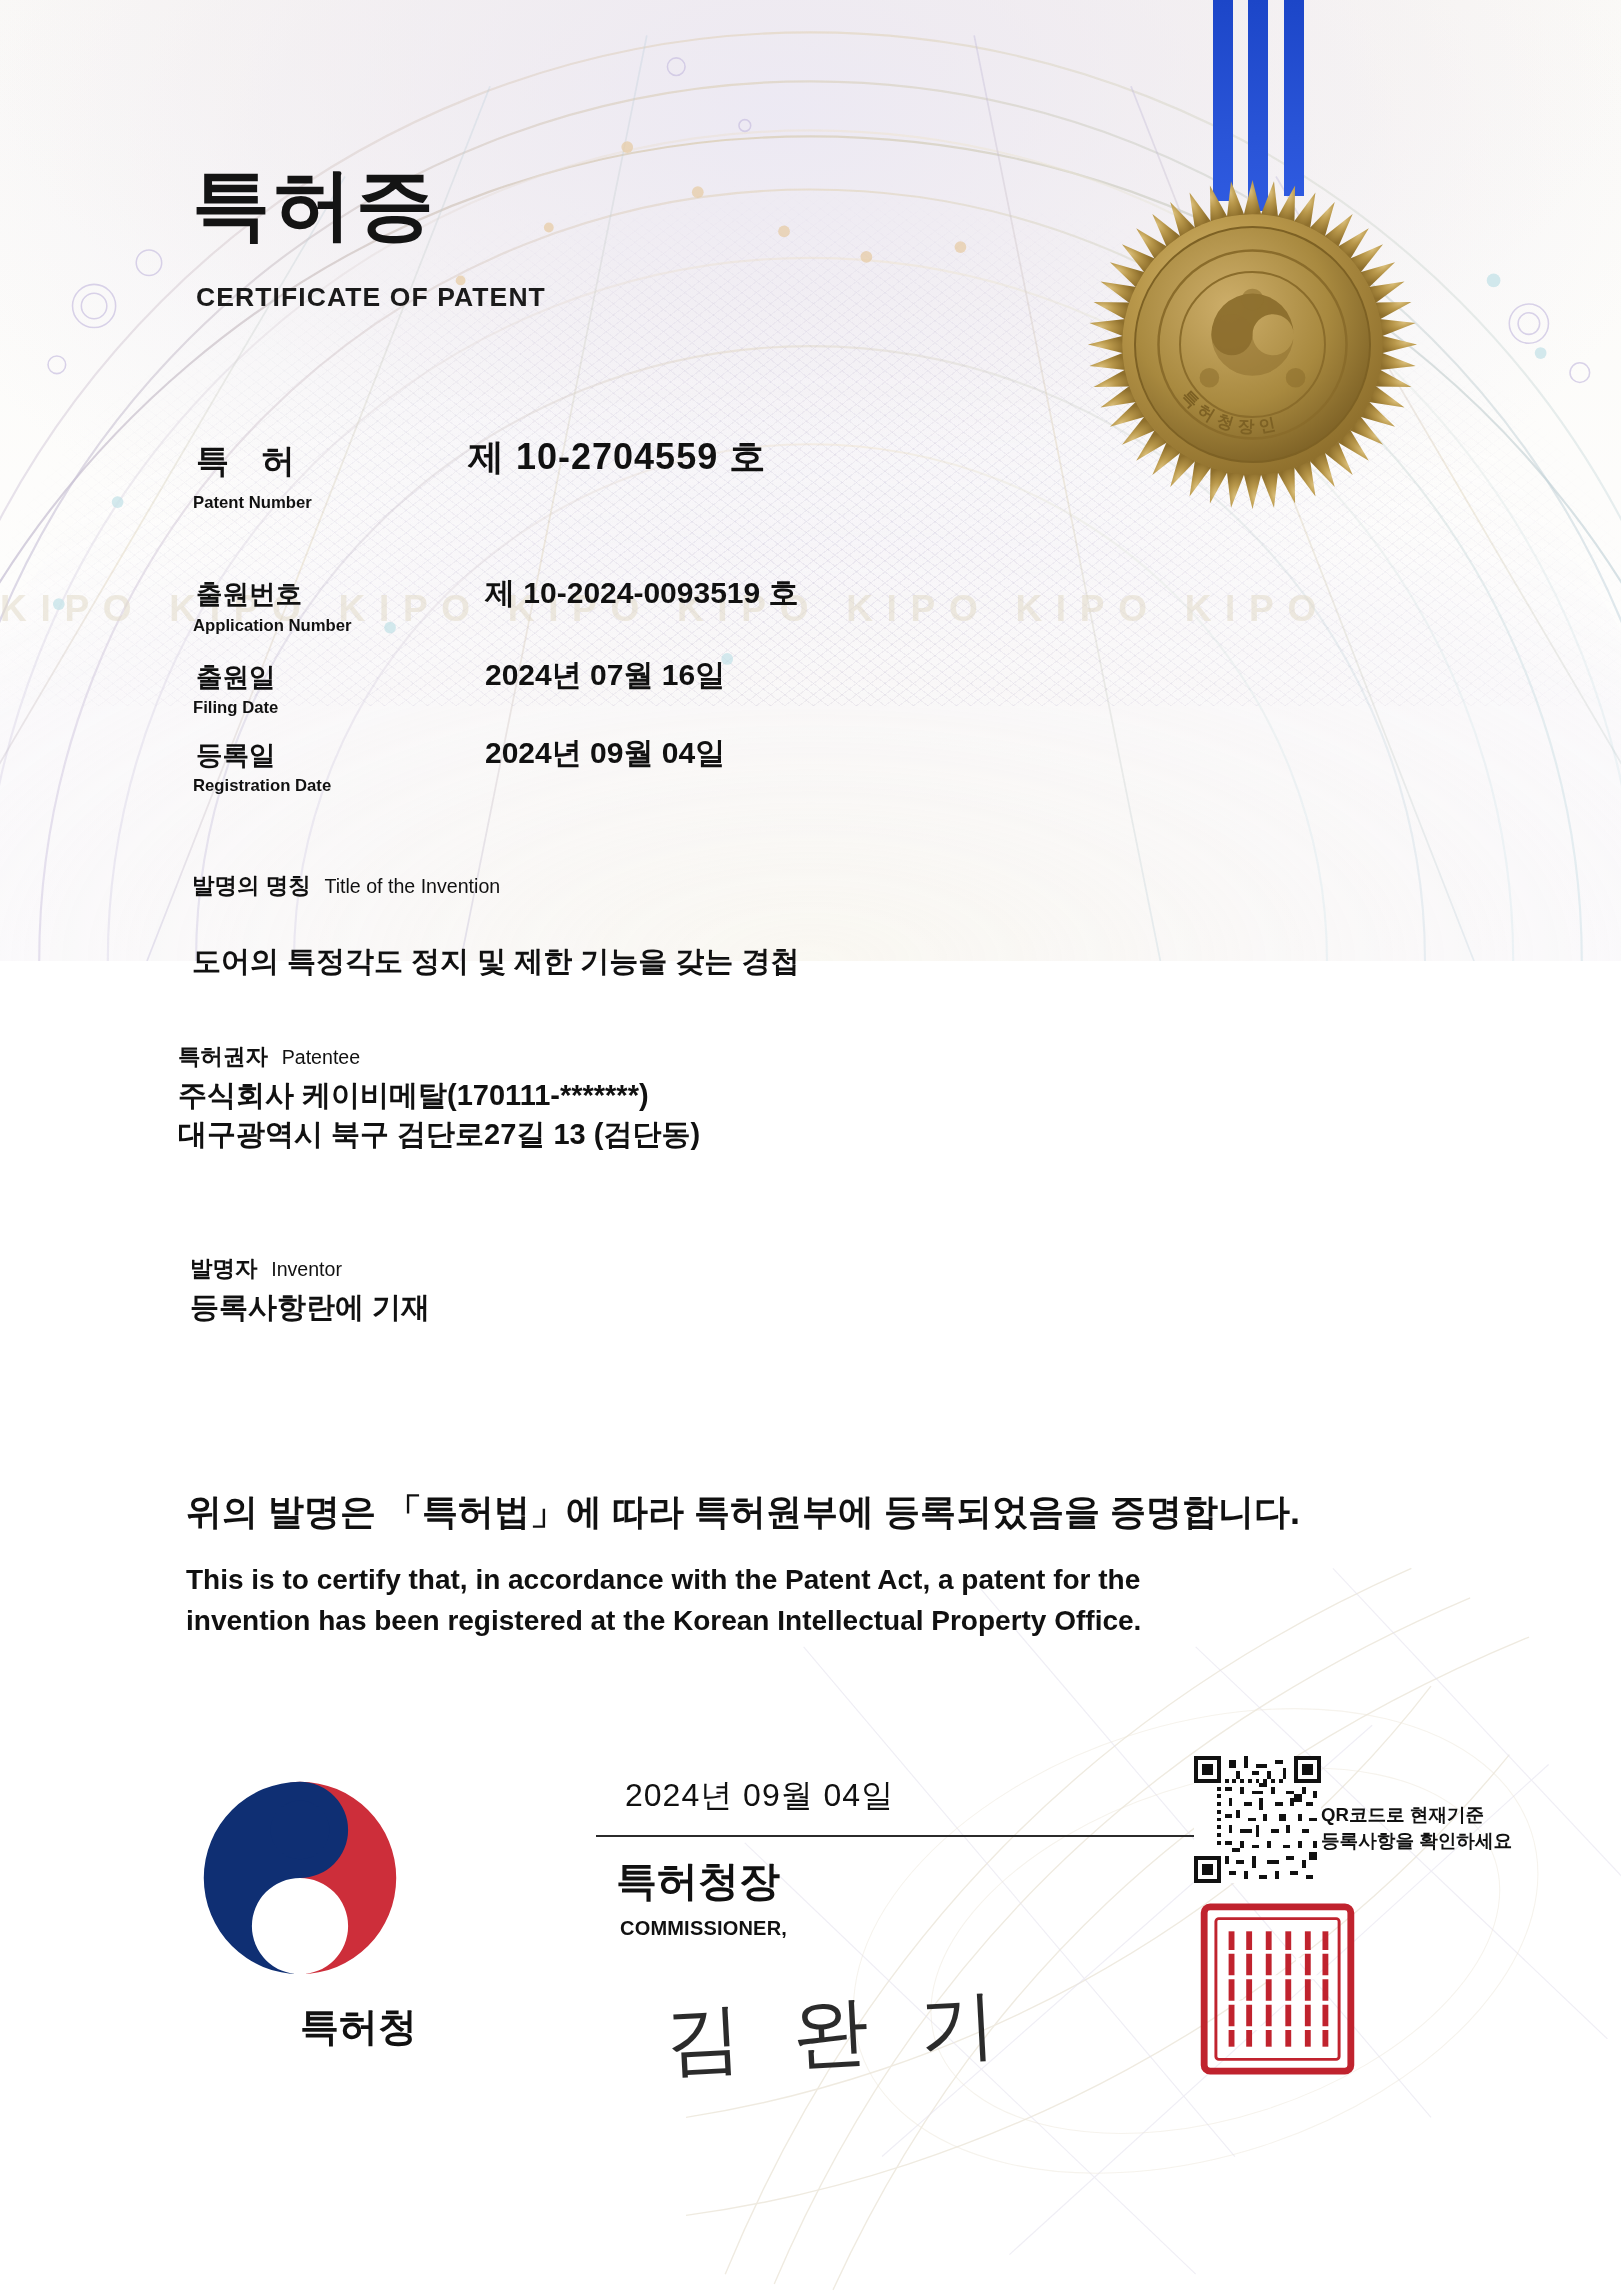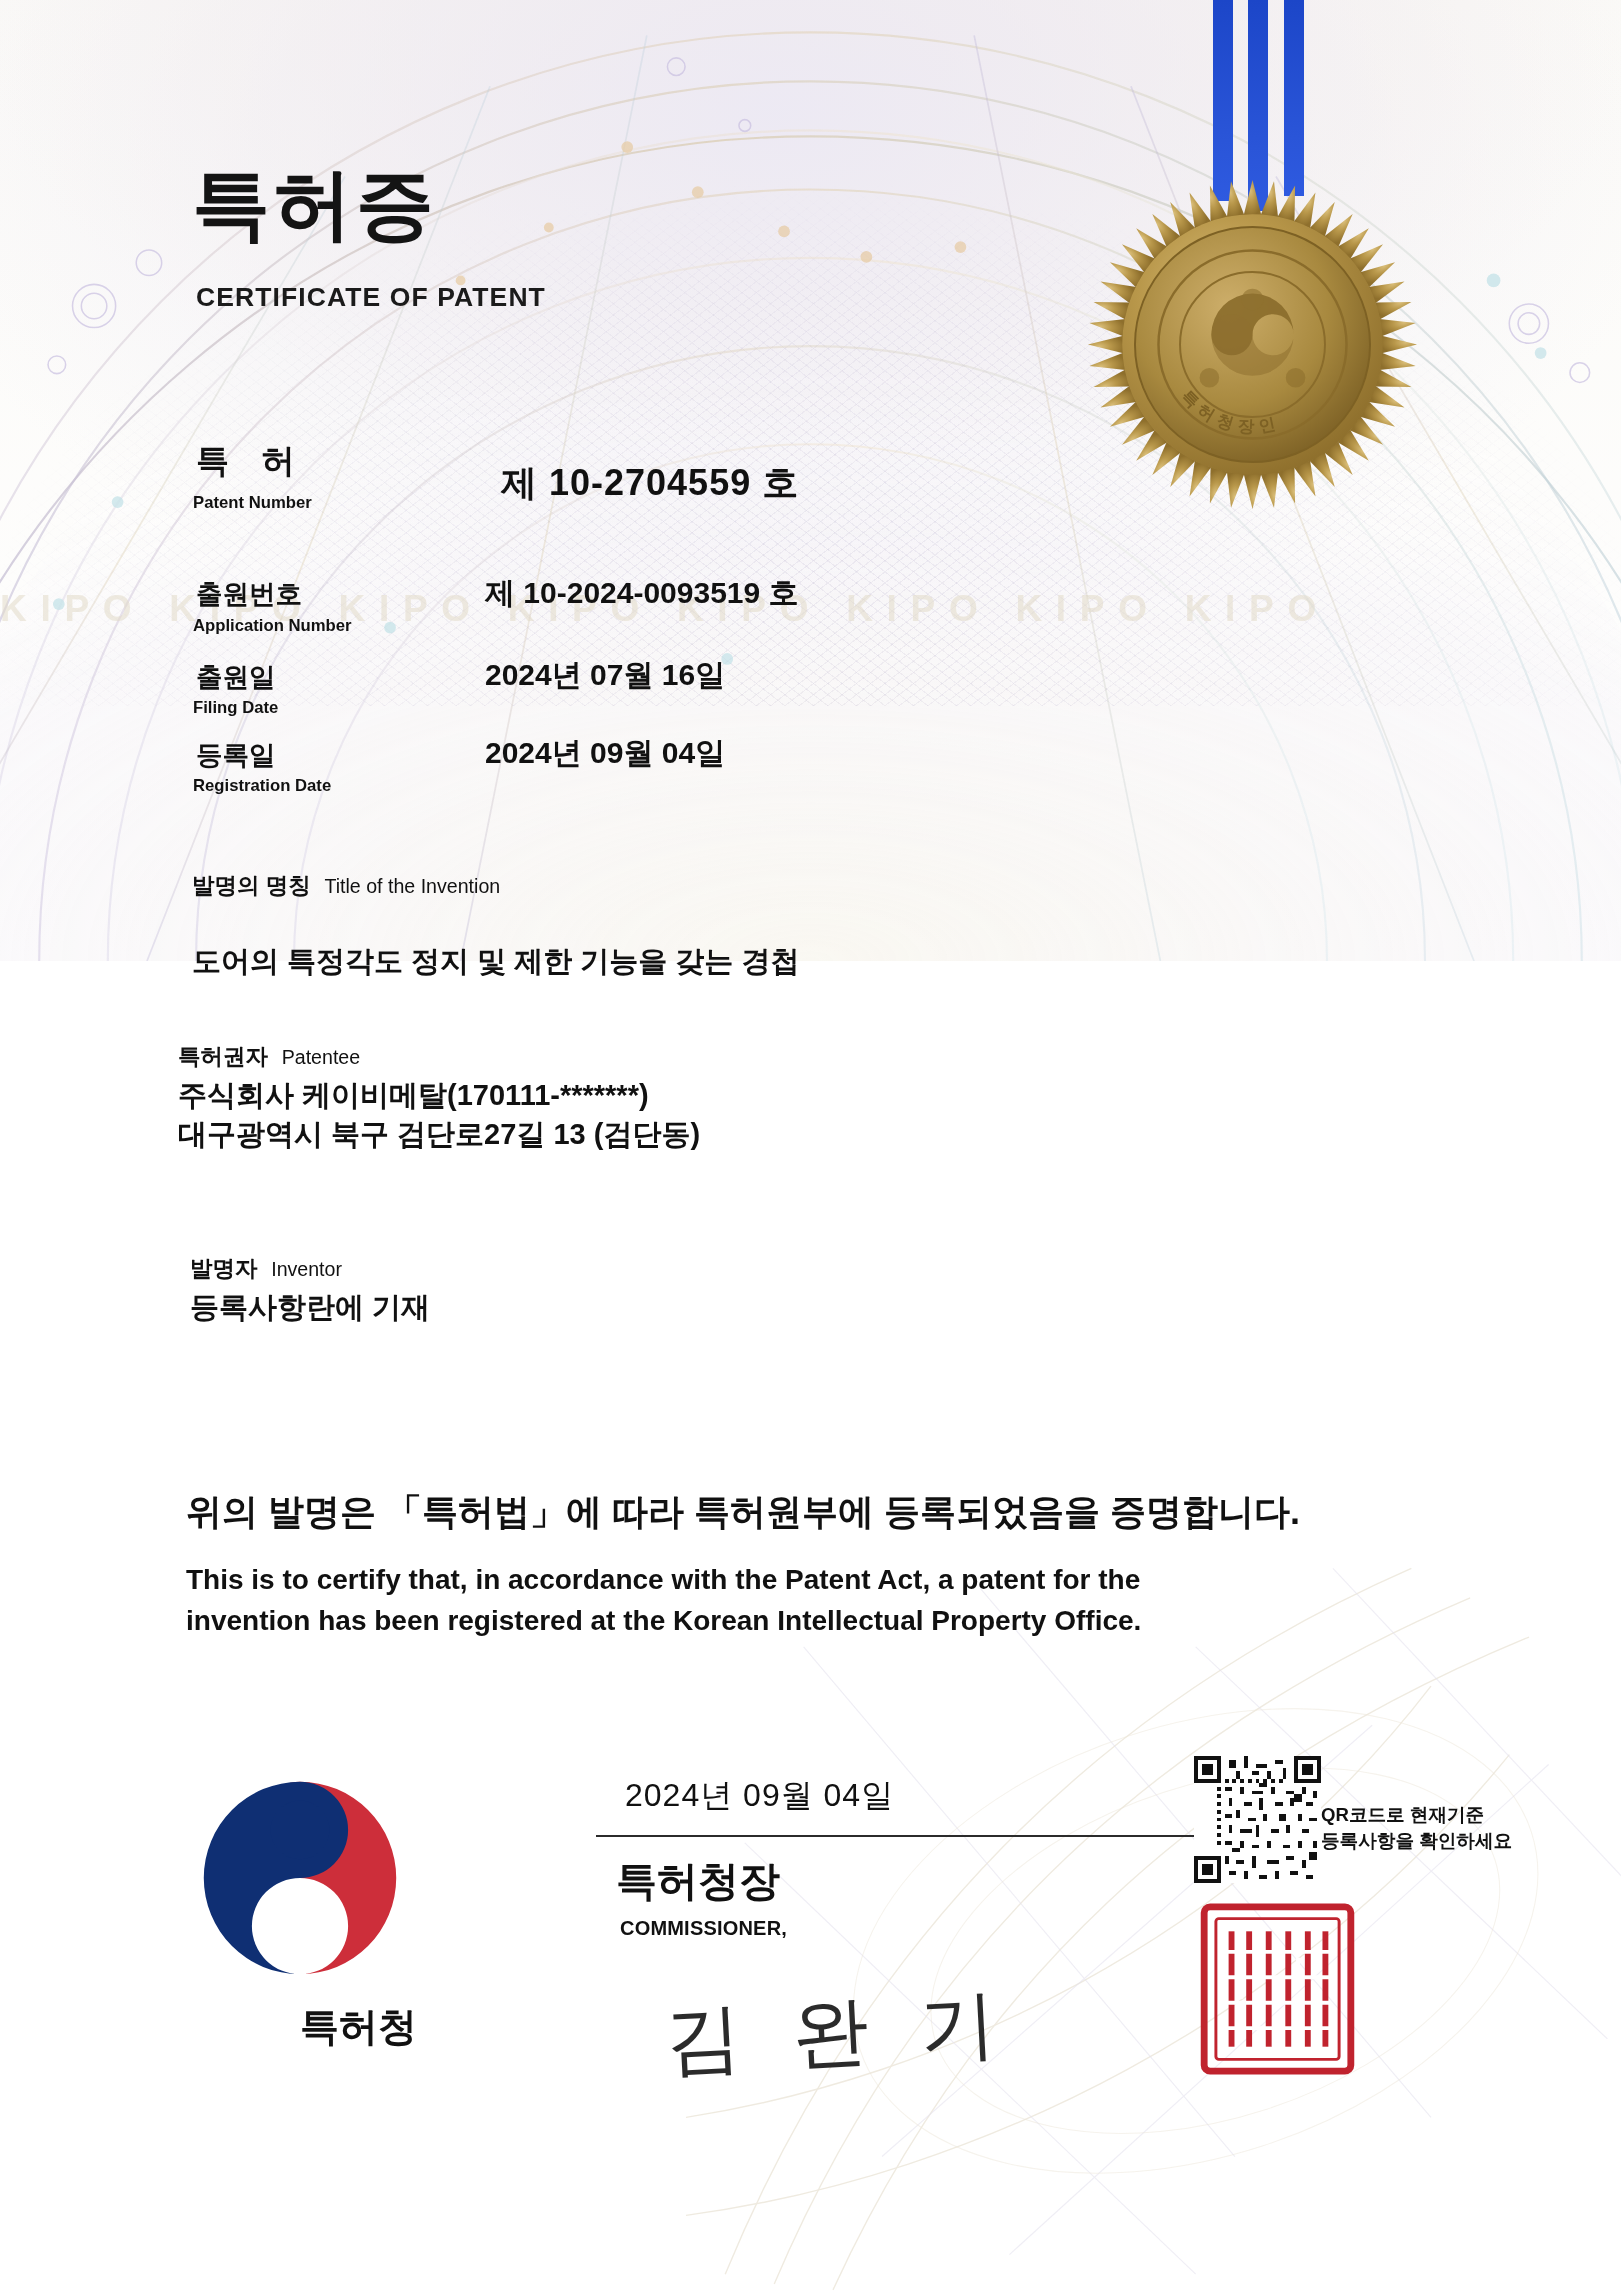--- a/index.html
+++ b/index.html
@@ -122,21 +122,21 @@
     font-size: 16.7px;
   }
   .field-value {
     position: absolute;
     font-weight: 700;
     color: #111;
   }
 
   .pn-ko  { left: 196px; top: 439px; font-size: 33px; letter-spacing: 11.8px; }
   .pn-en  { left: 193px; top: 493px; }
-  .pn-val { left: 501px; top: 433px; font-size: 36px; letter-spacing: 1px; margin-top: 26px; }
+  .pn-val { left: 468px; top: 433px; font-size: 36px; letter-spacing: 1px; }
 
   .an-ko  { left: 196px; top: 576px; font-size: 26.5px; }
   .an-en  { left: 193px; top: 616px; }
   .an-val { left: 485px; top: 573px; font-size: 30px; }
 
   .fd-ko  { left: 196px; top: 659px; font-size: 26.5px; }
   .fd-en  { left: 193px; top: 698px; }
   .fd-val { left: 485px; top: 655px; font-size: 30px; }
 
   .rd-ko  { left: 196px; top: 737px; font-size: 26.5px; }

